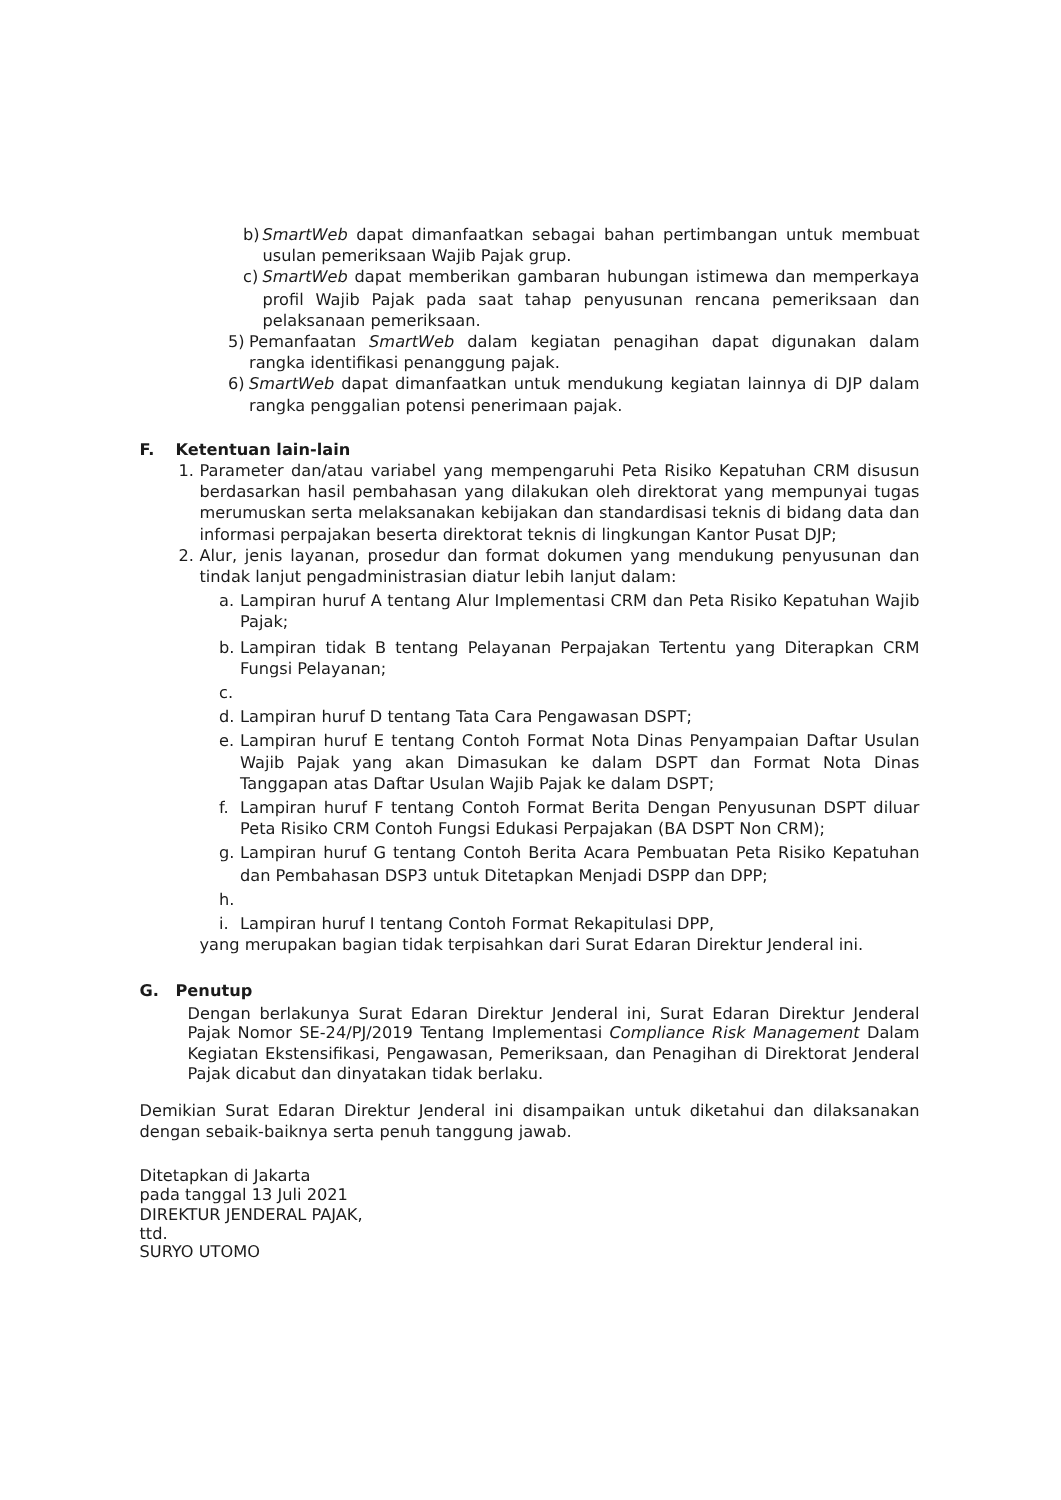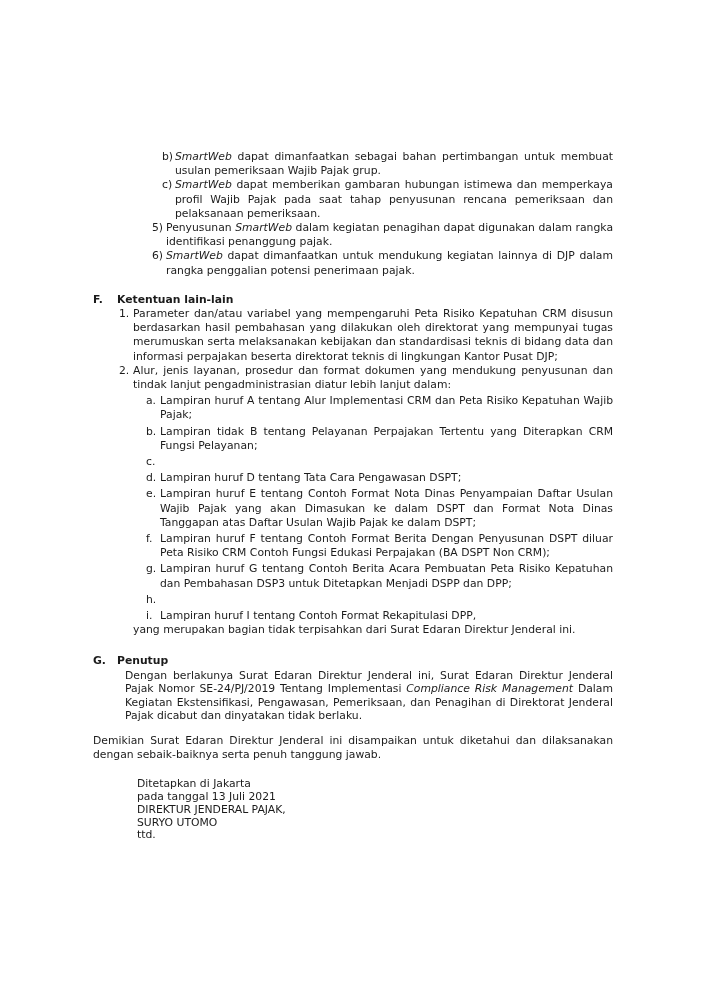--- a/index.html
+++ b/index.html
@@ -44,40 +44,40 @@
     margin-left: 32px;
     margin-top: 1px;
     line-height: 13.4px;
     text-align: justify;
   }
   .closing-para {
     margin-top: 12px;
     line-height: 13.4px;
     text-align: justify;
   }
-  .signature { margin-top: 17px; line-height: 12.8px; margin-left: 44px; }
+  .signature { margin-top: 17px; line-height: 12.8px; }
   i { }
 </style>
 </head>
 <body style="background: rgb(255, 255, 255); color: rgb(27, 27, 27);">
 
 <div class="page">
 
   <div class="row intro-letter">
     <span class="marker">b)</span>
     <span class="txt"><i>SmartWeb</i><span> dapat dimanfaatkan sebagai bahan pertimbangan untuk membuat usulan pemeriksaan Wajib Pajak grup.</span></span>
   </div>
   <div class="row intro-letter">
     <span class="marker">c)</span>
     <span class="txt"><i>SmartWeb</i><span> dapat memberikan gambaran hubungan istimewa dan memperkaya profil Wajib Pajak pada saat tahap penyusunan rencana pemeriksaan dan pelaksanaan pemeriksaan.</span></span>
   </div>
 
   <div class="row intro-number">
     <span class="marker">5)</span>
-    <span class="txt"><span>Penyusunan </span><i>SmartWeb</i><span> dalam kegiatan penagihan dapat digunakan dalam rangka identifikasi penanggung pajak.</span></span>
+    <span class="txt"><span>Pemanfaatan </span><i>SmartWeb</i><span> dalam kegiatan penagihan dapat digunakan dalam rangka identifikasi penanggung pajak.</span></span>
   </div>
   <div class="row intro-number">
     <span class="marker">6)</span>
     <span class="txt"><i>SmartWeb</i><span> dapat dimanfaatkan untuk mendukung kegiatan lainnya di DJP dalam rangka penggalian potensi penerimaan pajak.</span></span>
   </div>
 
   <div class="row heading sec-f">
     <span class="marker">F.</span>
     <span>Ketentuan lain-lain</span>
   </div>
@@ -133,17 +133,17 @@
     <span>Penutup</span>
   </div>
   <div class="g-para"><span>Dengan berlakunya Surat Edaran Direktur Jenderal ini, Surat Edaran Direktur Jenderal Pajak Nomor SE-24/PJ/2019 Tentang Implementasi </span><i>Compliance Risk Management</i><span> Dalam Kegiatan Ekstensifikasi, Pengawasan, Pemeriksaan, dan Penagihan di Direktorat Jenderal Pajak dicabut dan dinyatakan tidak berlaku.</span></div>
 
   <div class="closing-para">Demikian Surat Edaran Direktur Jenderal ini disampaikan untuk diketahui dan dilaksanakan dengan sebaik-baiknya serta penuh tanggung jawab.</div>
 
   <div class="signature">
     <div>Ditetapkan di Jakarta</div>
     <div>pada tanggal 13 Juli 2021</div>
     <div>DIREKTUR JENDERAL PAJAK,</div>
+    <div>ttd.</div>
     <div>SURYO UTOMO</div>
-    <div>ttd.</div>
   </div>
 
 </div>
 
 </body></html>

